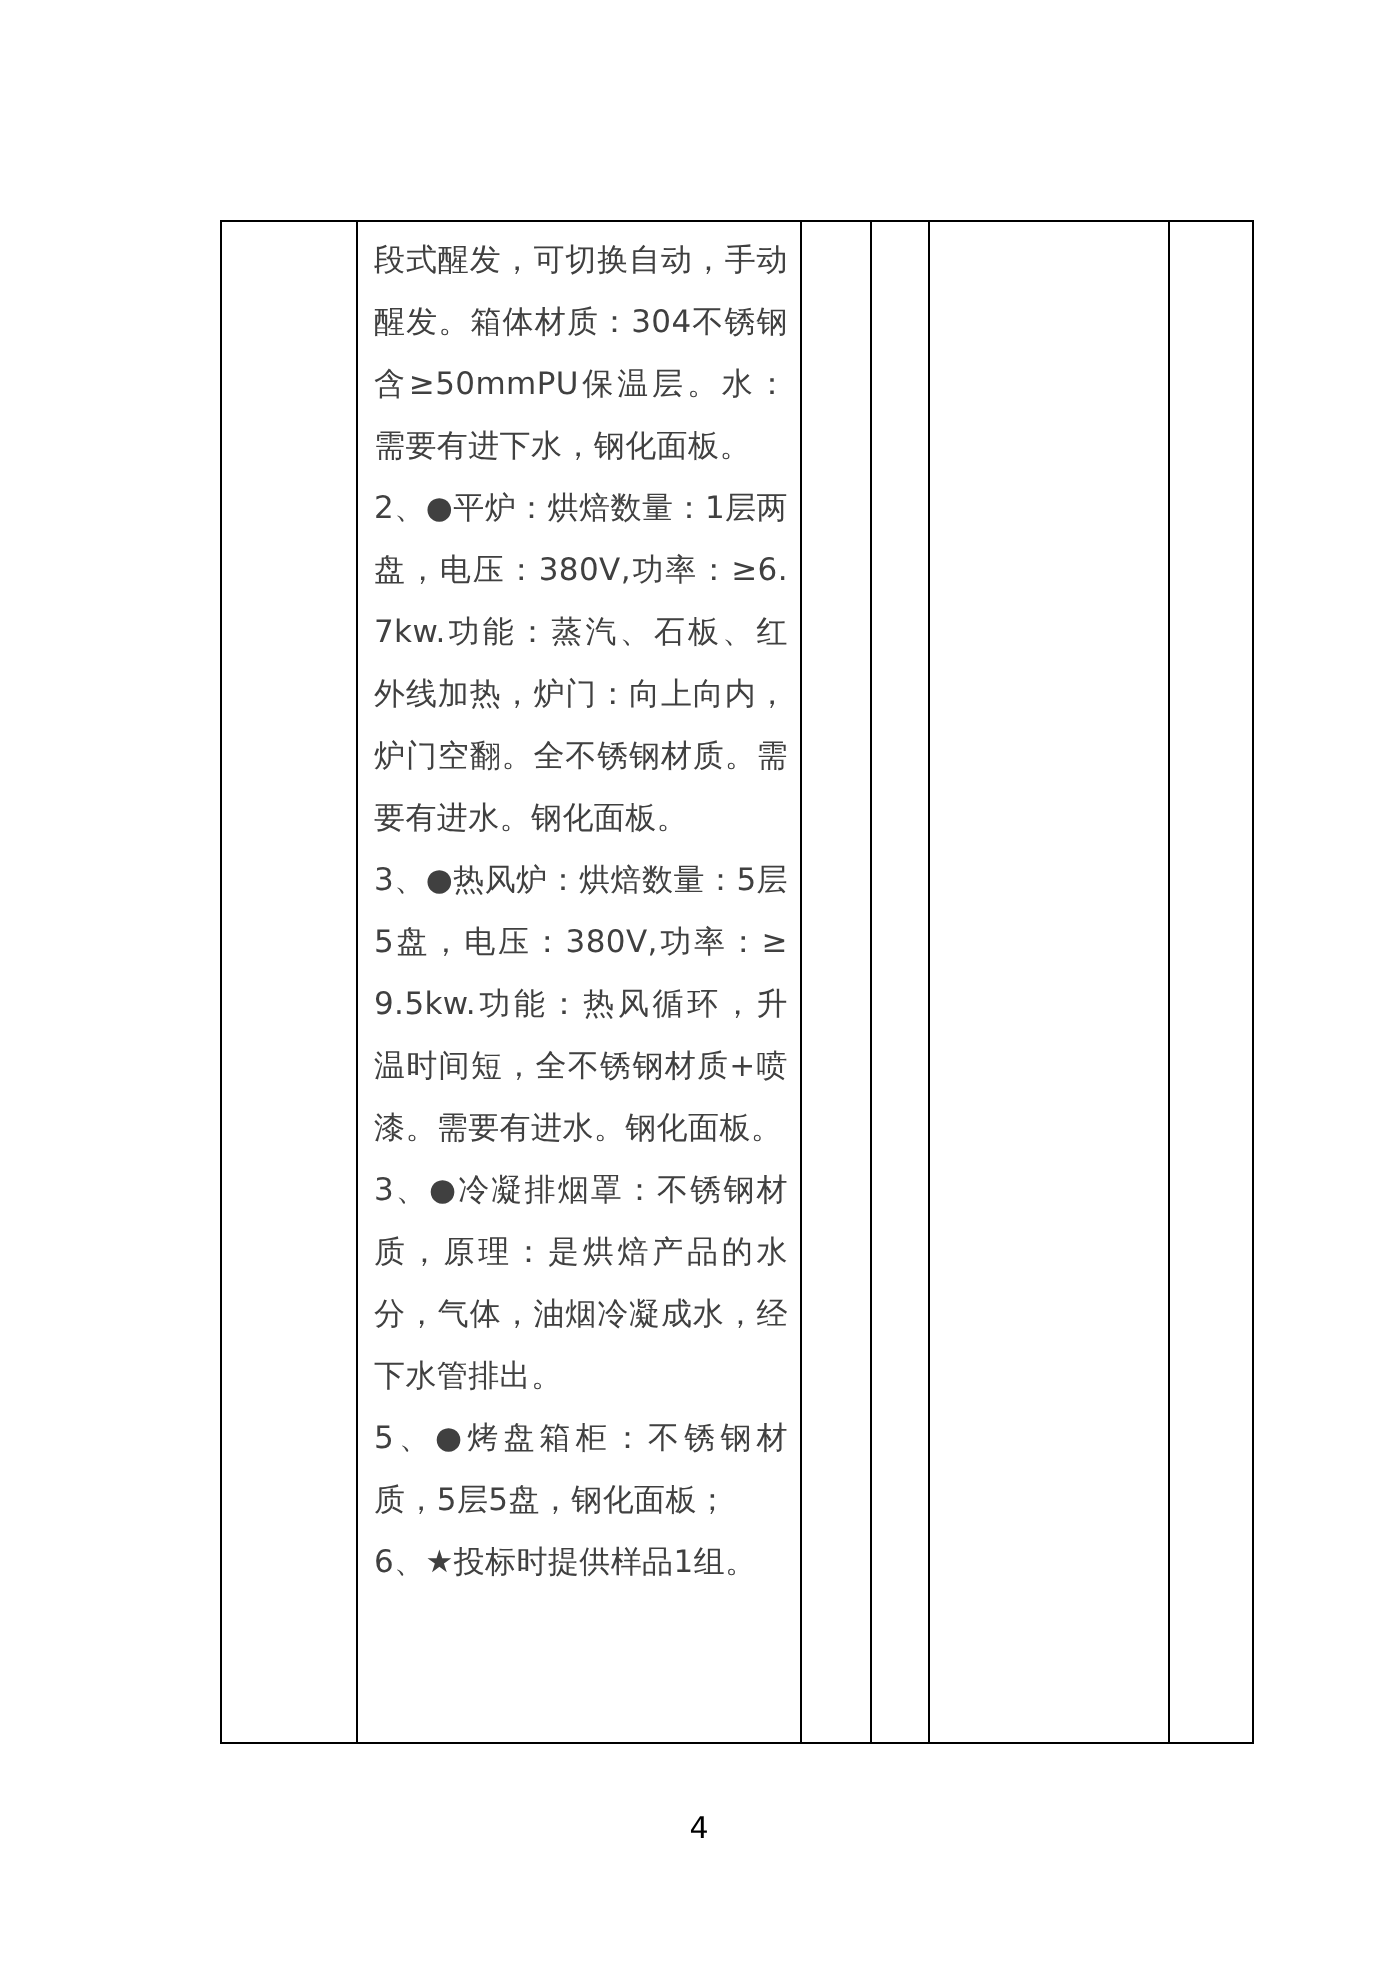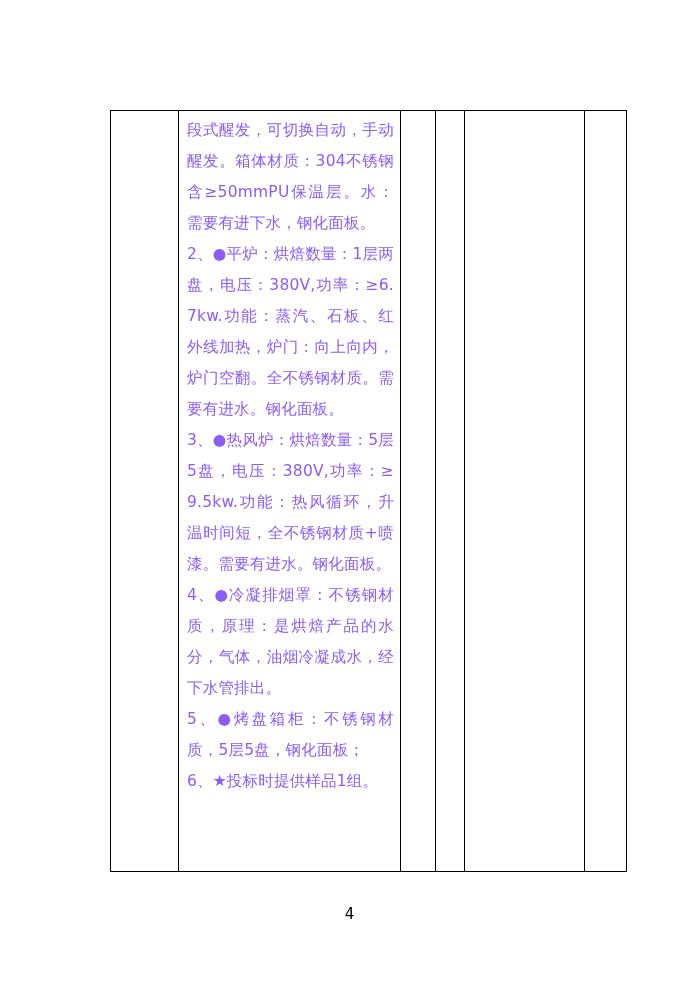--- a/index.html
+++ b/index.html
@@ -38,21 +38,21 @@
   .col-b { width: 222px; }
   .col-c { width: 35px; }
   .col-d { width: 29px; }
   .col-e { width: 120px; }
   .col-f { width: 42px; }
 
   .cell-body {
     padding: 4px 6px 6px 8px;
     font-size: 15.5px;
     line-height: 31px;
-    color: #8b5cf6;
+    color: #404040;
     letter-spacing: 0.2px;
     word-break: break-all;
   }
   .cell-body p {
     margin: 0;
     text-align: justify;
     text-justify: inter-ideograph;
   }
   .blank-cell {
     height: 760px;
@@ -86,21 +86,21 @@
     <tbody>
       <tr>
         <td class="blank-cell">
           <div class="cell-body"></div>
         </td>
         <td class="blank-cell">
           <div class="cell-body">
             <p>段式醒发，可切换自动，手动醒发。箱体材质：304不锈钢含≥50mmPU保温层。水：需要有进下水，钢化面板。</p>
             <p>2、●平炉：烘焙数量：1层两盘，电压：380V,功率：≥6.7kw.功能：蒸汽、石板、红外线加热，炉门：向上向内，炉门空翻。全不锈钢材质。需要有进水。钢化面板。</p>
             <p>3、●热风炉：烘焙数量：5层5盘，电压：380V,功率：≥9.5kw.功能：热风循环，升温时间短，全不锈钢材质+喷漆。需要有进水。钢化面板。</p>
-            <p>4、●冷凝排烟罩：不锈钢材质，原理：是烘焙产品的水分，气体，油烟冷凝成水，经下水管排出。</p>
+            <p>3、●冷凝排烟罩：不锈钢材质，原理：是烘焙产品的水分，气体，油烟冷凝成水，经下水管排出。</p>
             <p>5、●烤盘箱柜：不锈钢材质，5层5盘，钢化面板；</p>
             <p>6、★投标时提供样品1组。</p>
           </div>
         </td>
         <td class="blank-cell">
           <div class="cell-body"></div>
         </td>
         <td class="blank-cell">
           <div class="cell-body"></div>
         </td>

